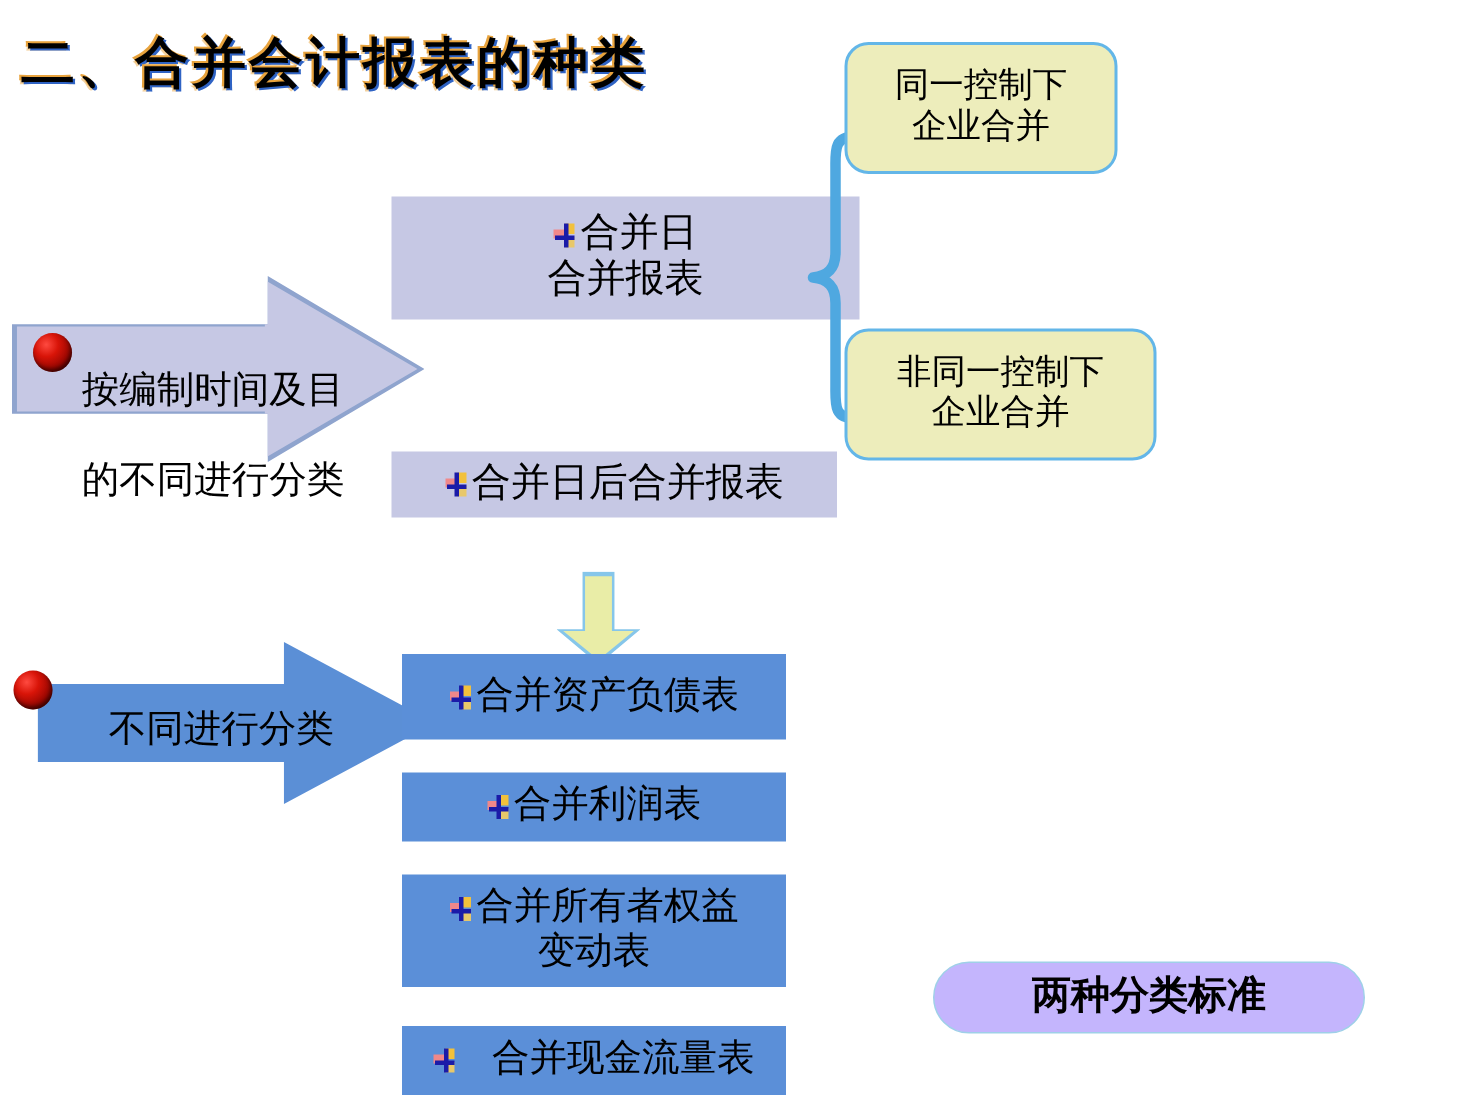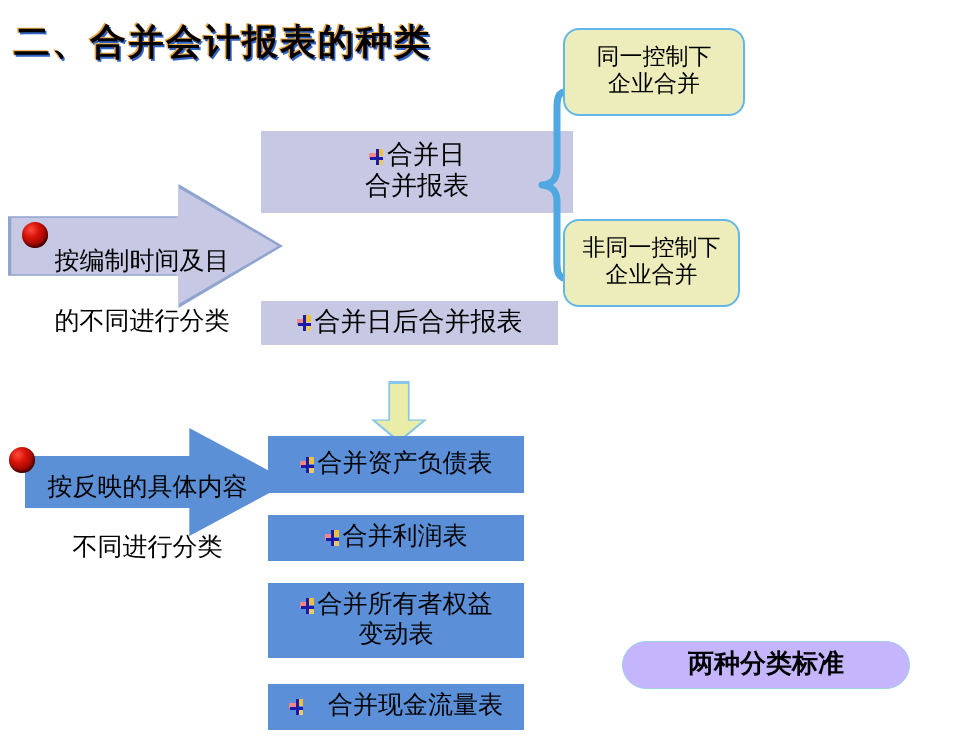--- a/index.html
+++ b/index.html
@@ -200,35 +200,34 @@
     <svg width="40" height="198" viewBox="0 0 40 198" xmlns="http://www.w3.org/2000/svg">
       <path d="M34 5 C20 5, 21 14, 21 26 L21 82 C21 93, 16 98, 6 99 C16 100, 21 105, 21 116 L21 172 C21 184, 20 193, 34 193" fill="none" stroke="#4FA8E0" stroke-width="7" stroke-linecap="round" stroke-linejoin="round"></path>
     </svg>
   </div>
 
   <div class="box yel" style="left:563px; top:28px; width:182px; height:88px; flex-direction:column;">
     <div>同一控制下</div>
     <div>企业合并</div>
   </div>
 
-  <div class="box yel" style="left:563px; top:219px; width:177px; height:88px; flex-direction:column;">
+  <div class="box yel" style="left:563px; top:219px; width:208px; height:88px; flex-direction:column;">
     <div>非同一控制下</div>
     <div>企业合并</div>
   </div>
 
   <div class="arrow-down" style="left:371px; top:381px; width:56px; height:62px;">
     <div class="arrow-down-inner"></div>
   </div>
 
   <div class="arrow-right arrow-blue" style="left:25px; top:428px; width:265px; height:108px;"></div>
 
   <div class="sphere" style="left:9px; top:447px;"></div>
 
   <div class="arrow-text" style="left:30px; top:442px; width:235px;">
-    <span class="bx-line">按反映的具体内容</span>
     <span class="bx-line">不同进行分类</span>
   </div>
 
   <div class="box blu" style="left:268px; top:436px; width:256px; height:57px;">
     <span class="mcplus">
       <i class="q1"></i>
         <i class="q2"></i>
         <i class="q3"></i>
         <i class="vb"></i>
         <i class="hb"></i>

